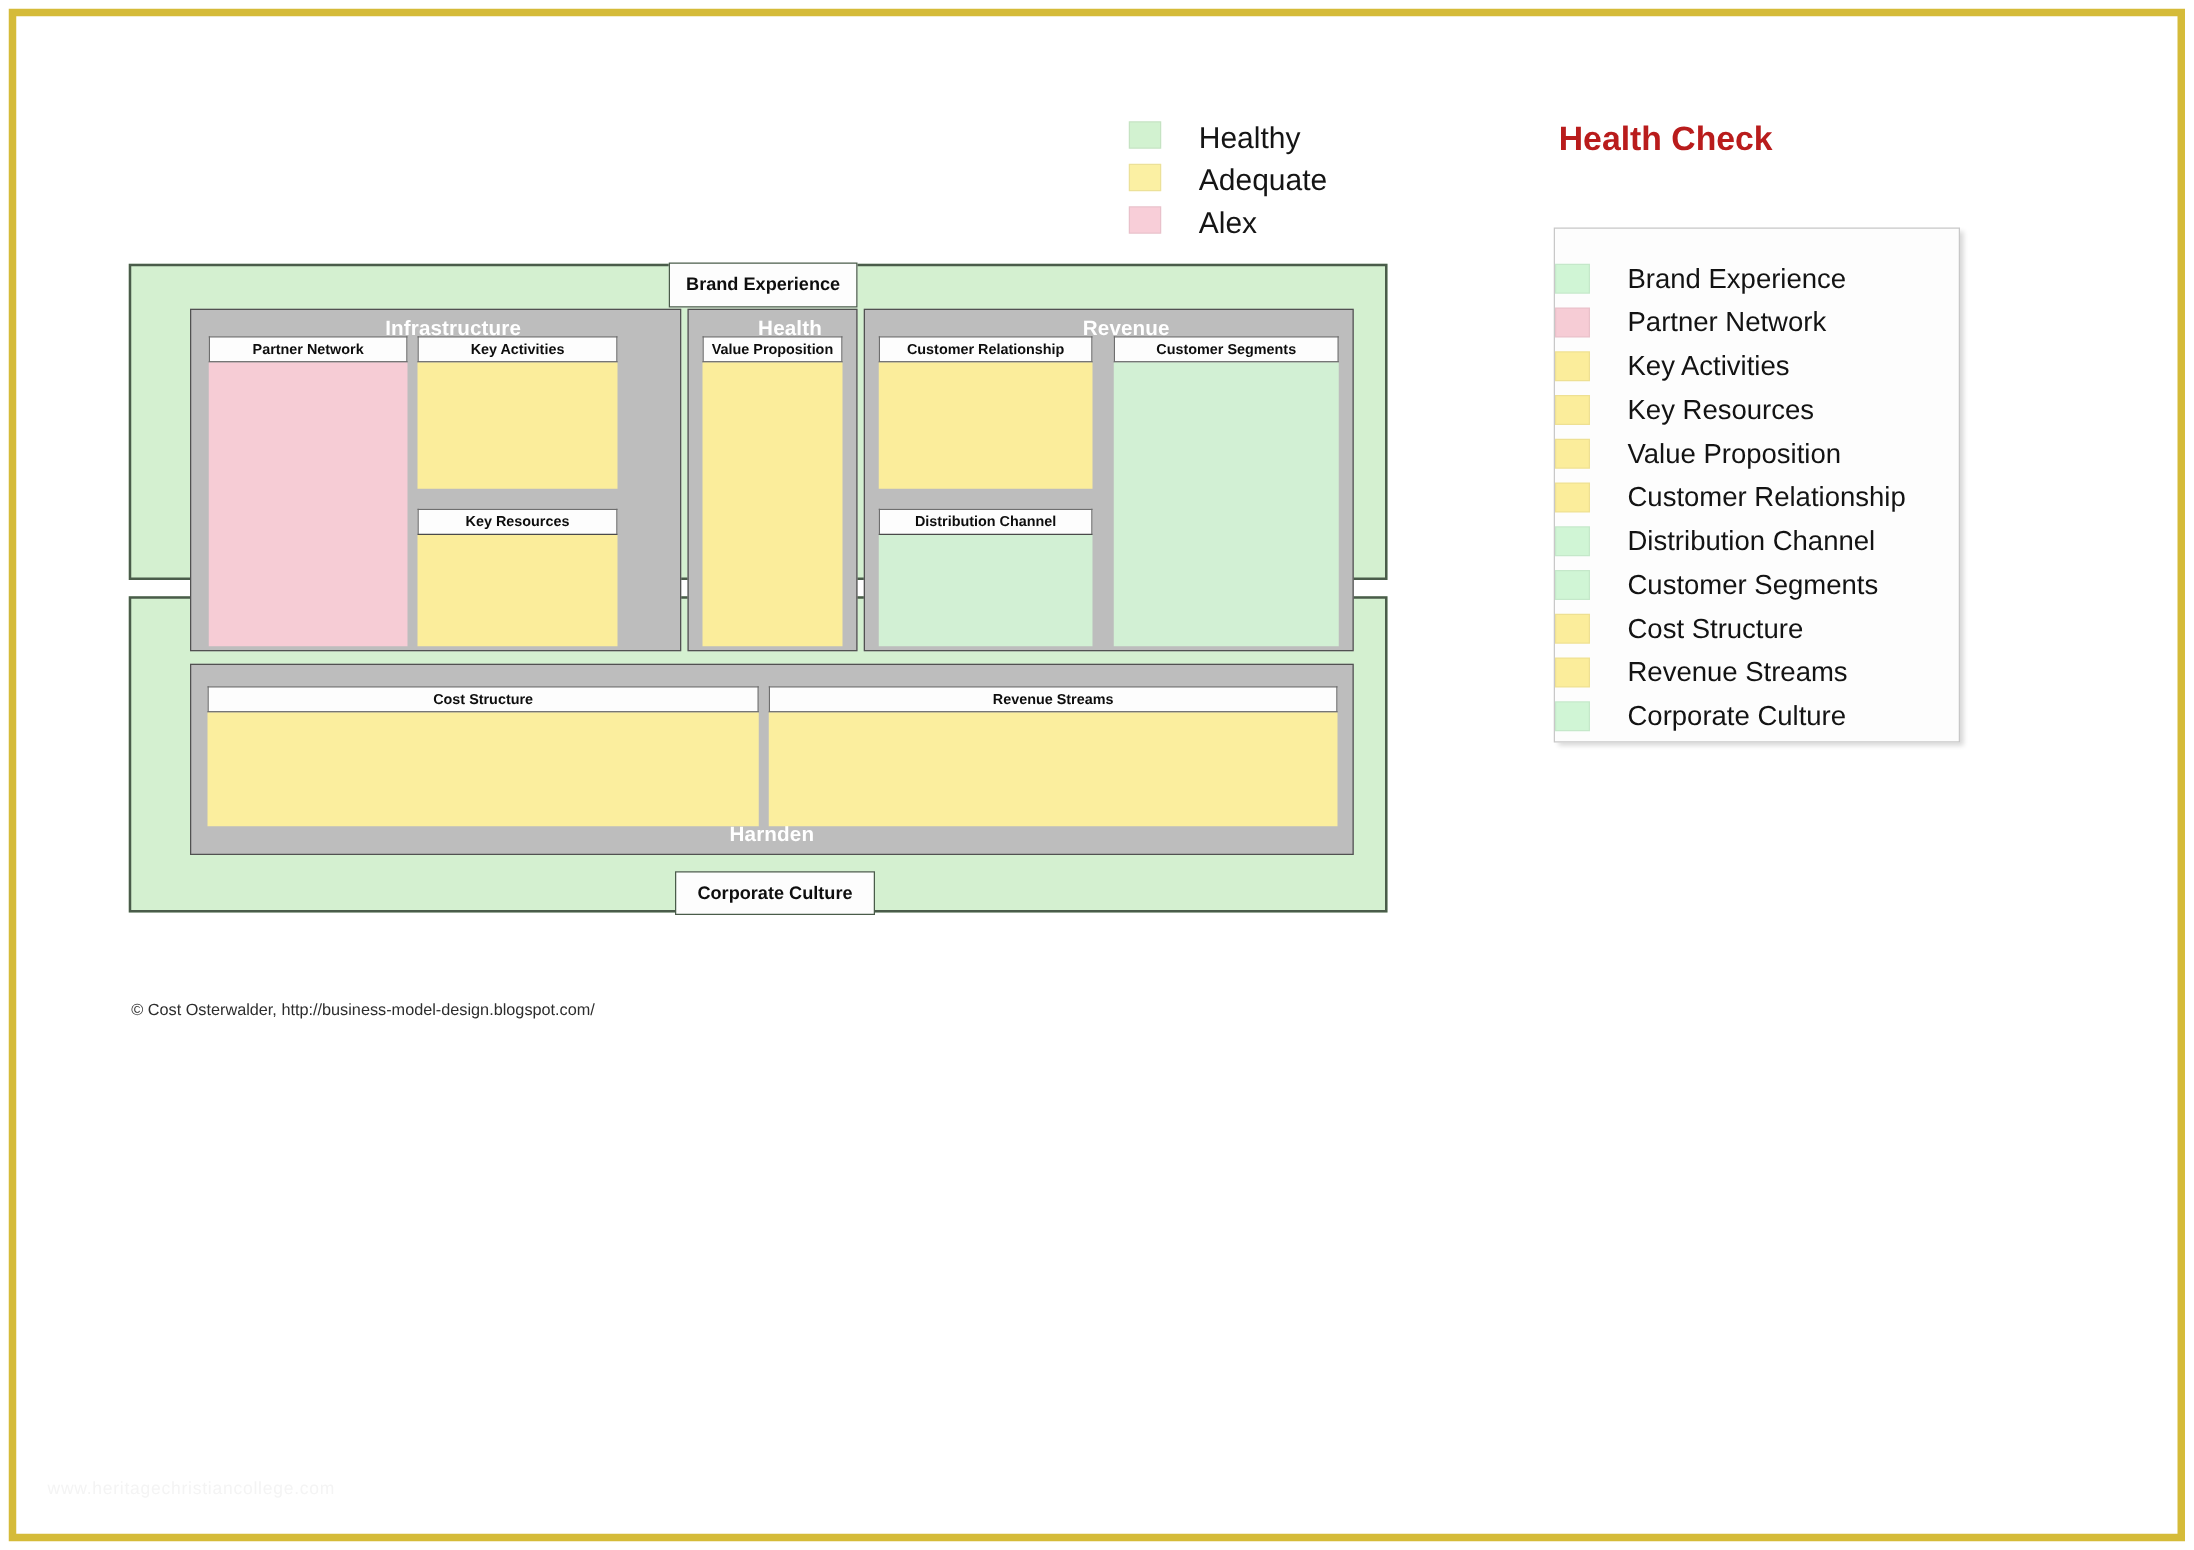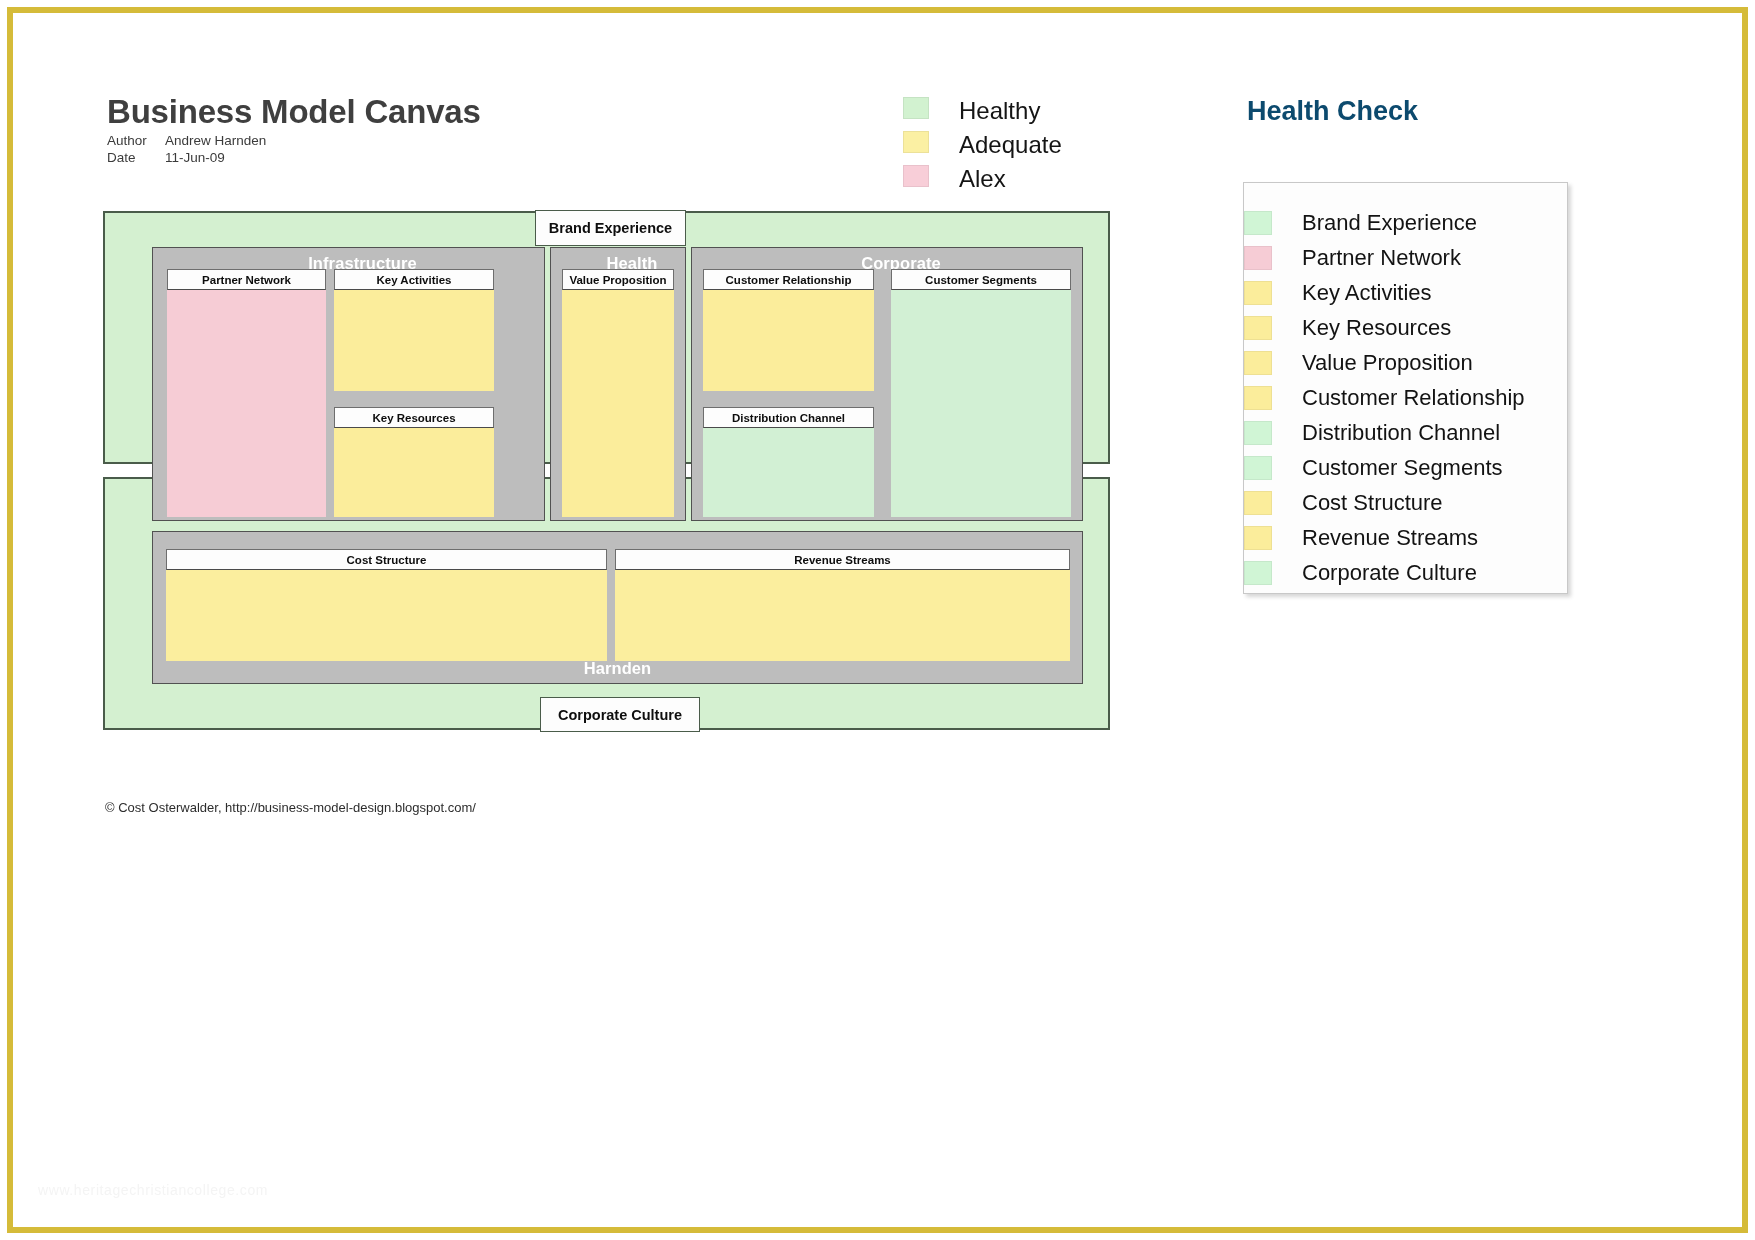--- a/index.html
+++ b/index.html
@@ -67,21 +67,21 @@
     color: #151515;
     white-space: nowrap;
   }
 
   
   #health-check-title {
     position: absolute;
     left: 1247px; top: 96px;
     font-size: 27px;
     font-weight: bold;
-    color: #0c4a6e;
+    color: #b91c1c;
     white-space: nowrap;
   }
   #health-check-panel {
     position: absolute;
     left: 1243px; top: 182px;
     width: 325px; height: 412px;
     background: #fdfdfd;
     border: 1px solid #c8c8c8;
     box-shadow: 3px 3px 4px rgba(0,0,0,0.16);
     box-sizing: border-box;
@@ -212,31 +212,20 @@
     white-space: nowrap;
   }
 </style>
 </head>
 <body>
 
 <div id="page-frame"></div>
 
 <div id="canvas-root">
 
-  <div id="title-block">
-    <div id="doc-title">Business Model Canvas</div>
-    <div class="meta-row">
-      <span class="meta-label">Author</span>
-      <span class="meta-value">Andrew Harnden</span>
-    </div>
-    <div class="meta-row">
-      <span class="meta-label">Date</span>
-      <span class="meta-value">11-Jun-09</span>
-    </div>
-  </div>
 
   <div id="legend">
     <div class="legend-row">
       <span class="legend-swatch" style="background: rgb(210, 242, 208);"></span>
       <span class="legend-label">Healthy</span>
     </div>
     <div class="legend-row">
       <span class="legend-swatch" style="background: rgb(251, 240, 163);"></span>
       <span class="legend-label">Adequate</span>
     </div>
@@ -325,21 +314,21 @@
     <div class="grey-block" id="block-offer">
       <div class="section-heading top">Health</div>
     </div>
 
     <div class="bb" style="left:459px; top:58px; width:112px;">
       <div class="bb-label">Value Proposition</div>
       <div class="bb-body" style="height: 227px; background: rgb(251, 237, 155);"></div>
     </div>
 
     <div class="grey-block" id="block-customer">
-      <div class="section-heading top">Corporate</div>
+      <div class="section-heading top">Revenue</div>
     </div>
 
     <div class="bb" style="left:600px; top:58px; width:171px;">
       <div class="bb-label">Customer Relationship</div>
       <div class="bb-body" style="height: 101px; background: rgb(251, 237, 155);"></div>
     </div>
 
     <div class="bb" style="left:600px; top:196px; width:171px;">
       <div class="bb-label">Distribution Channel</div>
       <div class="bb-body" style="height: 89px; background: rgb(210, 240, 212);"></div>

